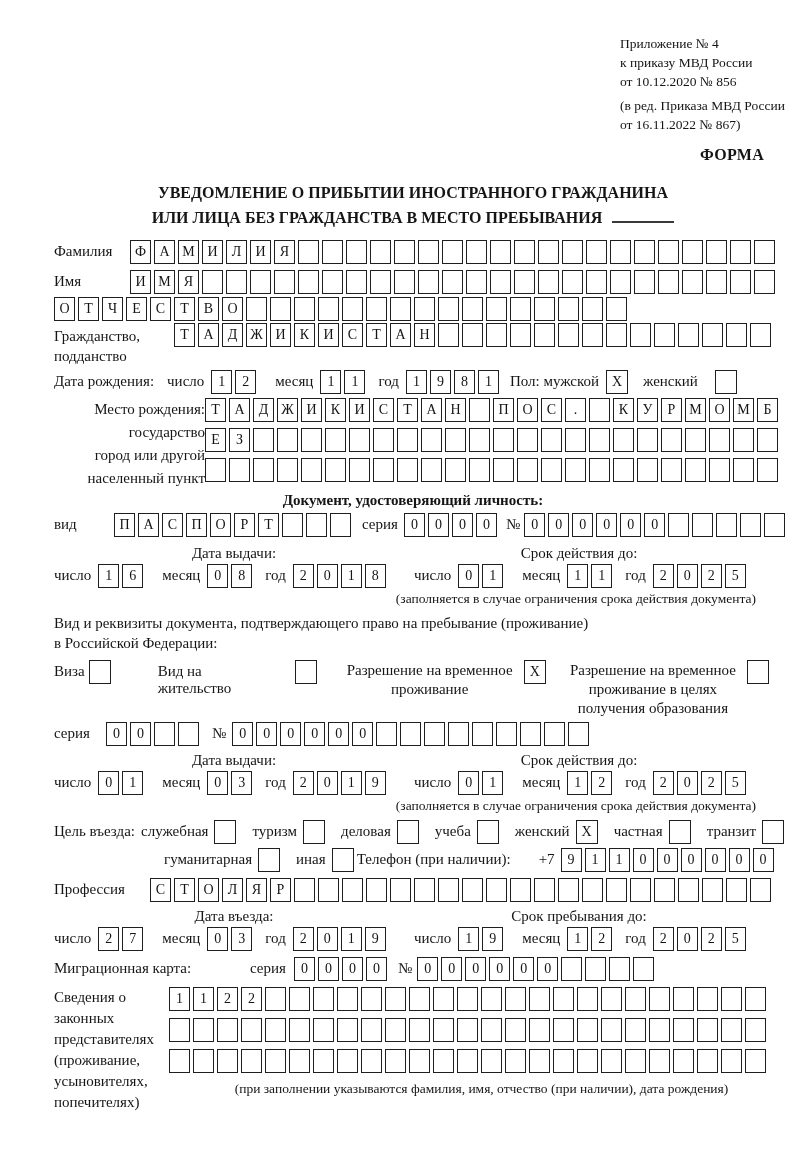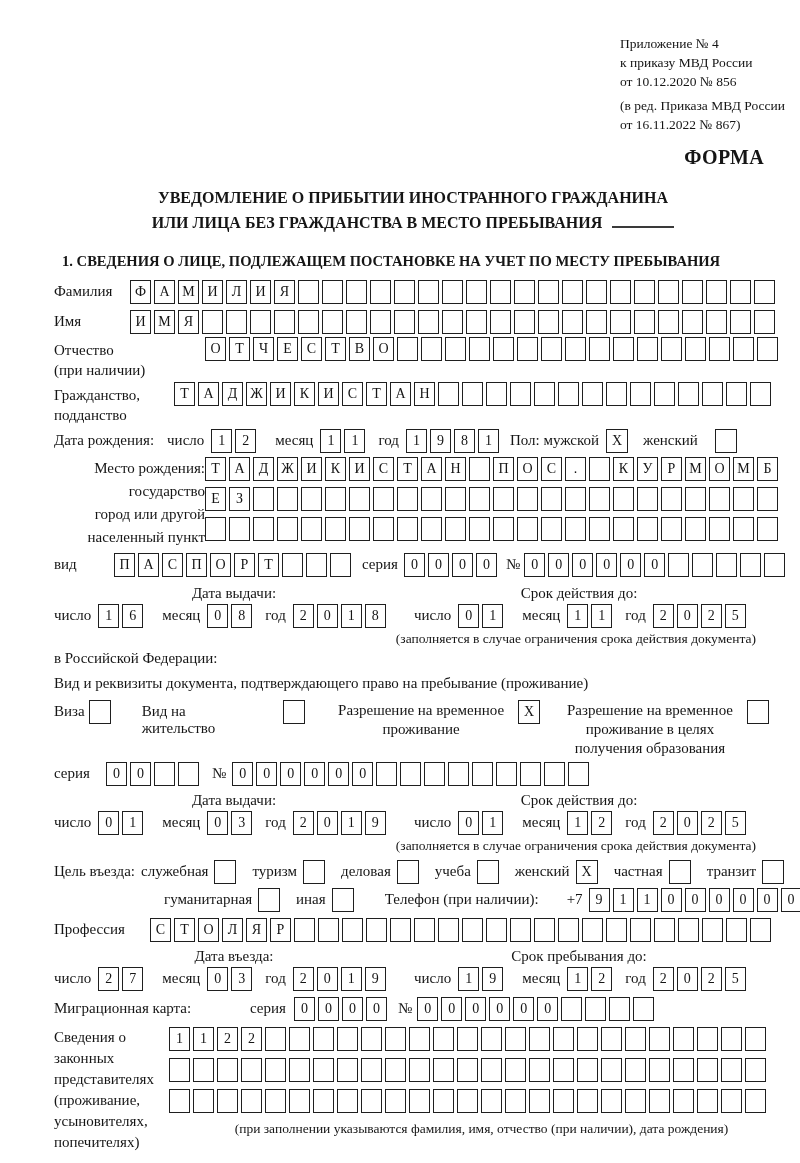--- a/index.html
+++ b/index.html
@@ -7,21 +7,21 @@
   body {
     width:800px; height:1163px;
     font-family:"Liberation Serif","DejaVu Serif",serif;
     color:#151515;
   }
   .page { width:800px; height:1163px; padding:34px 28px 0 54px; overflow:hidden; }
 
   
   .appendix { margin-left:566px; width:210px; font-size:13.5px; line-height:19px; }
   .appendix-note { margin-top:5px; }
-  .forma { text-align:right; padding-right:8px; font-weight:bold; font-size:20px; margin-top:12px; letter-spacing:0.3px; }
+  .forma { text-align:right; padding-right:8px; font-weight:bold; font-size:16px; margin-top:12px; letter-spacing:0.3px; }
 
   
   .title { text-align:center; font-weight:bold; font-size:16px; line-height:25px; margin-top:16px; }
   .title-underline { display:inline-block; width:62px; border-bottom:2px solid #3a3a3a; margin-left:10px; height:14px; }
   .section-heading { font-weight:bold; font-size:14.6px; margin-top:18px; margin-left:8px; }
 
   
   .frow { display:flex; align-items:flex-start; }
   .lbl { font-size:15px; padding-top:3px; flex:none; }
   .cells { display:inline-flex; flex:none; }
@@ -93,21 +93,20 @@
 
   <div class="forma">ФОРМА</div>
 
   <div class="title">
     <div>УВЕДОМЛЕНИЕ О ПРИБЫТИИ ИНОСТРАННОГО ГРАЖДАНИНА</div>
     <div>
       <span>ИЛИ ЛИЦА БЕЗ ГРАЖДАНСТВА В МЕСТО ПРЕБЫВАНИЯ</span><span class="title-underline"></span>
     </div>
   </div>
 
-  <div class="section-heading">1. СВЕДЕНИЯ О ЛИЦЕ, ПОДЛЕЖАЩЕМ ПОСТАНОВКЕ НА УЧЕТ ПО МЕСТУ ПРЕБЫВАНИЯ</div>
 
   <div class="frow mt10">
     <span class="lbl w-sur">Фамилия</span>
     <span class="cells">
         <span class="cell">Ф</span>
         <span class="cell">А</span>
         <span class="cell">М</span>
         <span class="cell">И</span>
         <span class="cell">Л</span>
         <span class="cell">И</span>
@@ -162,24 +161,20 @@
         <span class="cell"></span>
         <span class="cell"></span>
         <span class="cell"></span>
         <span class="cell"></span>
         <span class="cell"></span>
         <span class="cell"></span>
       </span>
   </div>
 
   <div class="frow mt3">
-    <span class="lbl2 w-pat">
-      <span>Отчество</span><br>
-      <span>(при наличии)</span>
-    </span>
     <span class="cells">
         <span class="cell">О</span>
         <span class="cell">Т</span>
         <span class="cell">Ч</span>
         <span class="cell">Е</span>
         <span class="cell">С</span>
         <span class="cell">Т</span>
         <span class="cell">В</span>
         <span class="cell">О</span>
         <span class="cell"></span>
@@ -346,20 +341,21 @@
           <span class="cell"></span>
           <span class="cell"></span>
           <span class="cell"></span>
           <span class="cell"></span>
           <span class="cell"></span>
           <span class="cell"></span>
         </div>
     </div>
   </div>
 
+  <div class="center-bold mt2">Документ, удостоверяющий личность:</div>
 
   <div class="frow mt4">
     <span class="lbl" style="width:60px">вид</span>
     <span class="cells">
         <span class="cell">П</span>
         <span class="cell">А</span>
         <span class="cell">С</span>
         <span class="cell">П</span>
         <span class="cell">О</span>
         <span class="cell">Р</span>
@@ -432,31 +428,31 @@
           <span class="cell">2</span>
           <span class="cell">0</span>
           <span class="cell">2</span>
           <span class="cell">5</span>
         </span>
     </div>
   </div>
 
   <div class="restrict-note">(заполняется в случае ограничения срока действия документа)</div>
 
+  <div class="intro mt8">Вид и реквизиты документа, подтверждающего право на пребывание (проживание)</div>
   <div class="intro mt3">в Российской Федерации:</div>
-  <div class="intro mt8">Вид и реквизиты документа, подтверждающего право на пребывание (проживание)</div>
 
   <div class="opts">
     <span class="opt">
       <span class="opt-lbl">Виза</span>
       <span class="cells cb" style="margin-left:4px">
           <span class="cell"></span>
         </span>
     </span>
-    <span class="opt" style="margin-left:28px">
+    <span class="opt" style="margin-left:44px">
       <span class="opt-lbl">Вид на жительство</span>
       <span class="cells cb" style="margin-left:20px">
           <span class="cell"></span>
         </span>
     </span>
     <span class="opt" style="margin-left:24px">
       <span class="opt-lbl wide">Разрешение на временное проживание</span>
       <span class="cells cb">
           <span class="cell">X</span>
         </span>
@@ -579,21 +575,21 @@
 
   <div class="purpose mt4" style="margin-left:110px">
     <span class="plbl">гуманитарная</span>
     <span class="cells cb">
         <span class="cell"></span>
       </span>
     <span class="plbl gap">иная</span>
     <span class="cells cb">
         <span class="cell"></span>
       </span>
-    <span class="plbl" style="margin-left:28px">Телефон (при наличии):</span>
+    <span class="plbl" style="">Телефон (при наличии):</span>
     <span class="plbl" style="margin-left:22px">+7</span>
     <span class="cells">
         <span class="cell">9</span>
         <span class="cell">1</span>
         <span class="cell">1</span>
         <span class="cell">0</span>
         <span class="cell">0</span>
         <span class="cell">0</span>
         <span class="cell">0</span>
         <span class="cell">0</span>

